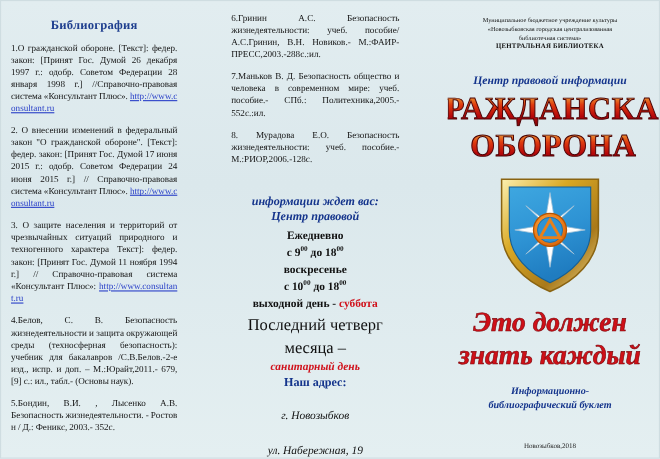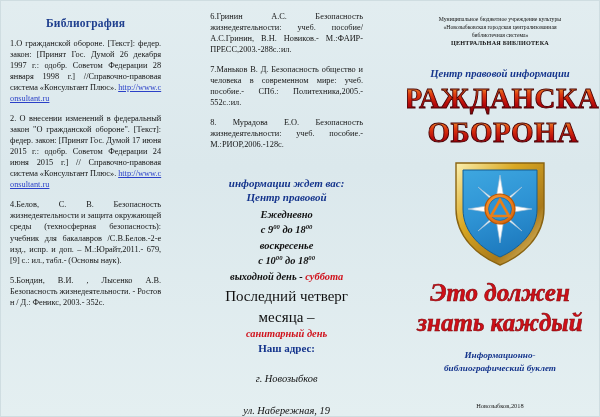--- a/index.html
+++ b/index.html
@@ -65,21 +65,20 @@
     text-align: center;
     font-weight: bold;
     font-style: italic;
     font-size: 11px;
     line-height: 1.28;
     color: #14348c;
     margin: 26px 0 3px 0;
   }
   .sched {
     text-align: center;
-    font-style: italic;
     font-weight: bold;
     font-size: 10.4px;
     line-height: 1.42;
     color: #101010;
     margin: 0;
   }
   .sched .sup { font-size: 6.6px; vertical-align: super; }
   .red { color: #d0111b; }
   .sched-plain {
     text-align: center;
@@ -180,20 +179,24 @@
     <p class="ref">
       <span>1.О гражданской обороне. [Текст]: федер. закон: [Принят Гос. Думой 26 декабря 1997 г.: одобр. Советом Федерации 28 января 1998 г.] //Справочно-правовая система «Консультант Плюс».</span>
       <a class="link" href="#">http://www.consultant.ru</a>
     </p>
 
     <p class="ref">
       <span>2. О внесении изменений в федеральный закон "О  гражданской обороне". [Текст]: федер. закон: [Принят Гос. Думой 17 июня 2015 г.: одобр. Советом Федерации 24 июня 2015 г.] // Справочно-правовая система «Консультант Плюс».</span>
       <a class="link" href="#">http://www.consultant.ru</a>
     </p>
 
+    <p class="ref">
+      <span>3. О защите населения и территорий от чрезвычайных ситуаций природного и техногенного характера Текст]: федер. закон: [Принят Гос. Думой 11 ноября 1994 г.] // Справочно-правовая система «Консультант Плюс»:</span>
+      <a class="link" href="#">http://www.consultant.ru</a>
+    </p>
 
     <p class="ref">
       <span>4.Белов, С. В. Безопасность жизнедеятельности и защита окружающей среды (техносферная безопасность): учебник для бакалавров /С.В.Белов.-2-е изд., испр. и доп. – М.:Юрайт,2011.- 679,[9] с.: ил., табл.- (Основы наук).</span>
     </p>
 
     <p class="ref">
       <span>5.Бондин, В.И. , Лысенко А.В. Безопасность жизнедеятельности. - Ростов н / Д.: Феникс, 2003.- 352с.</span>
     </p>
   </div>
 

